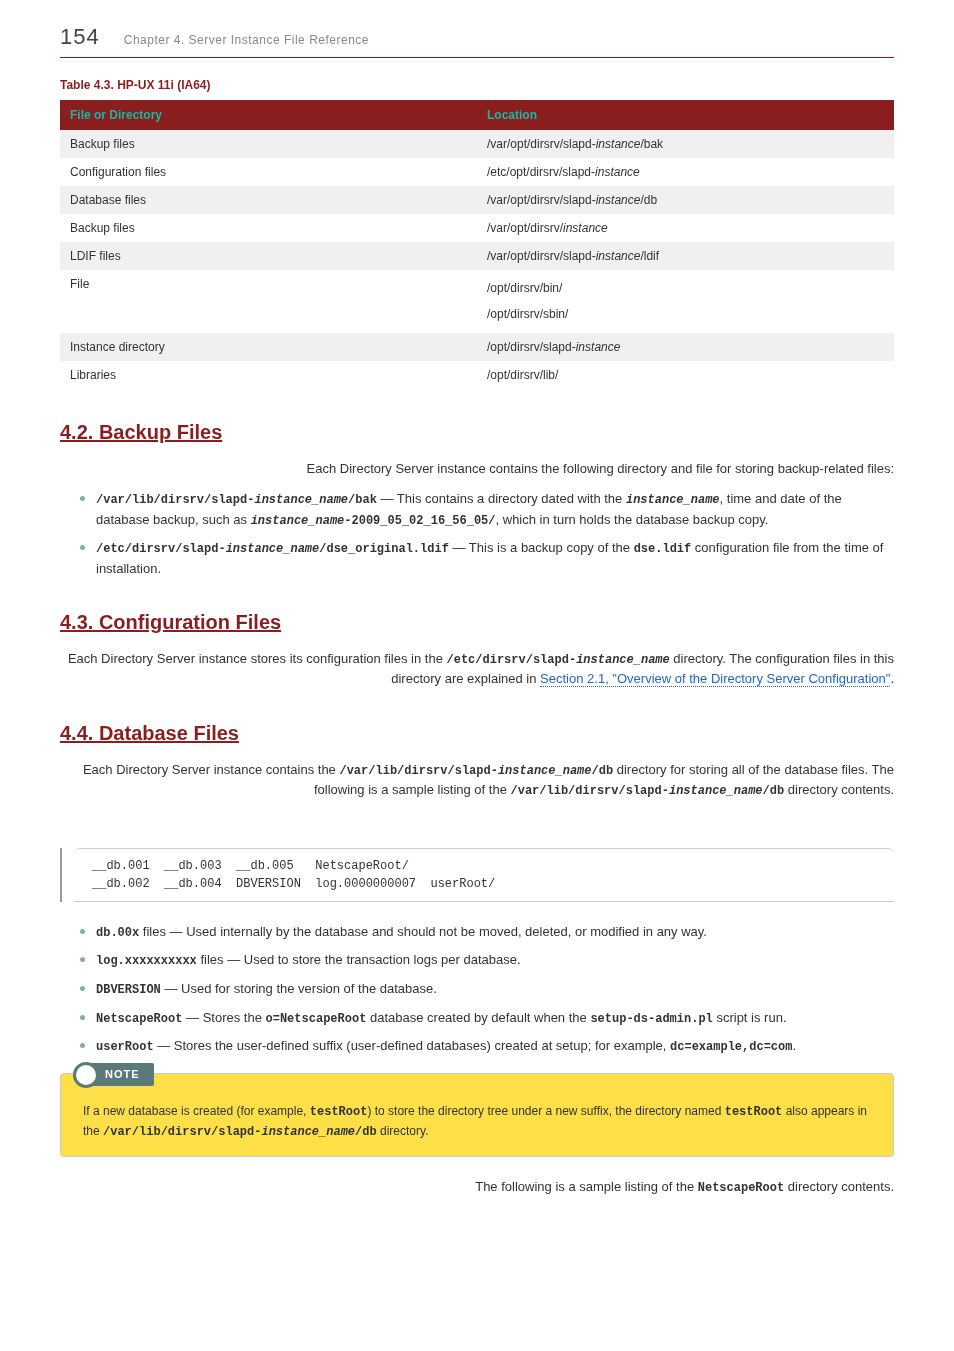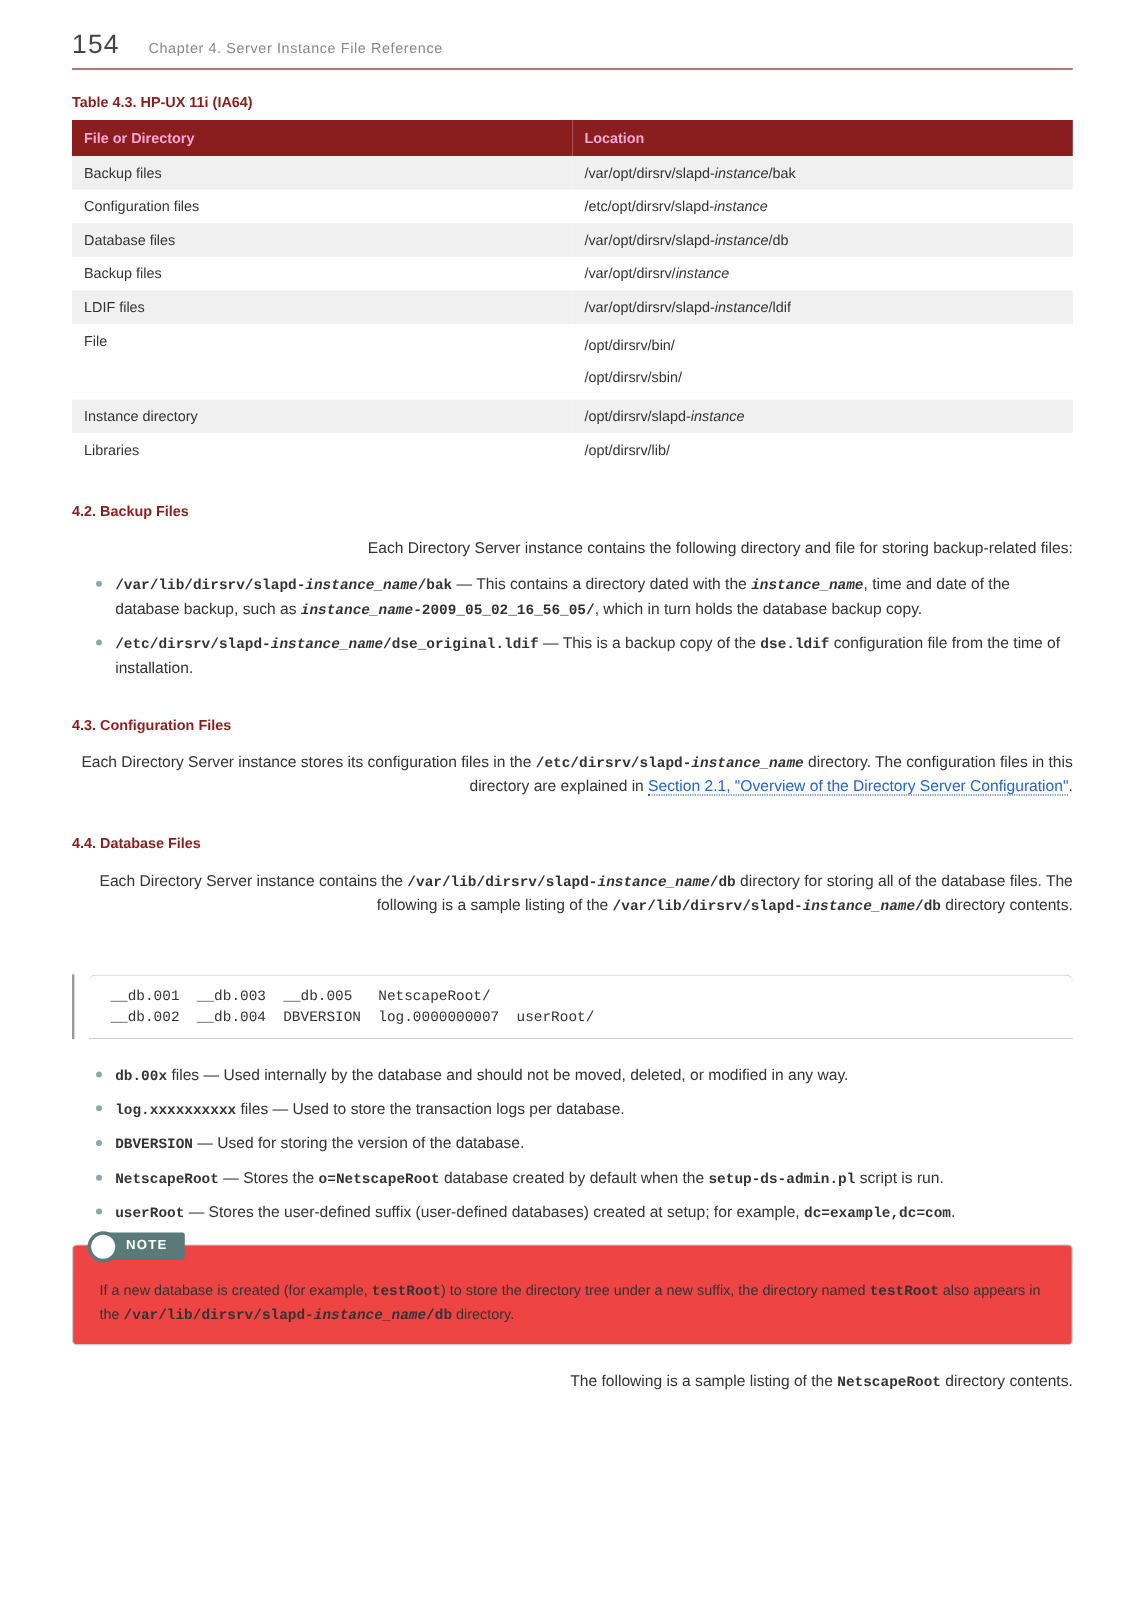--- a/index.html
+++ b/index.html
@@ -38,41 +38,42 @@
     font-weight: bold;
     margin-bottom: 6px;
   }
   table.loc-table {
     width: 100%;
     border-collapse: collapse;
     margin-bottom: 28px;
   }
   table.loc-table th {
     background: #8a1e1e;
-    color: #f9a8d4;
+    color: #14b8a6;
     text-align: left;
     padding: 6px 10px;
     font-weight: bold;
     font-size: 12px;
   }
   table.loc-table td {
     padding: 5px 10px;
     font-size: 12px;
     vertical-align: top;
   }
   table.loc-table tr:nth-child(even) td {
     background: #f0f0f0;
   }
   .italic { font-style: italic; }
   .tools-loc { line-height: 2.2; }
   h2.section {
     color: #8a1e1e;
-    font-size: 12px;
+    font-size: 20px;
     font-weight: bold;
     margin: 28px 0 12px 0;
+    text-decoration: underline;
   }
   p {
     font-size: 13px;
     margin-bottom: 10px;
     line-height: 1.55;
     text-align: right;
   }
   ul.doc-list {
     list-style: none;
     margin: 0 0 16px 20px;
@@ -125,21 +126,21 @@
     font-size: 12px;
     white-space: pre;
     overflow: hidden;
     margin-top: 47px;
   }
   .note-box {
     border: 1px solid #ccc;
     border-radius: 4px;
     margin: 14px 0 20px 0;
     position: relative;
-    background: #ef4444;
+    background: #fde047;
   }
   .note-head {
     display: flex;
     align-items: center;
     margin-top: -12px;
     margin-left: 12px;
   }
   .note-icon {
     width: 26px;
     height: 26px;

